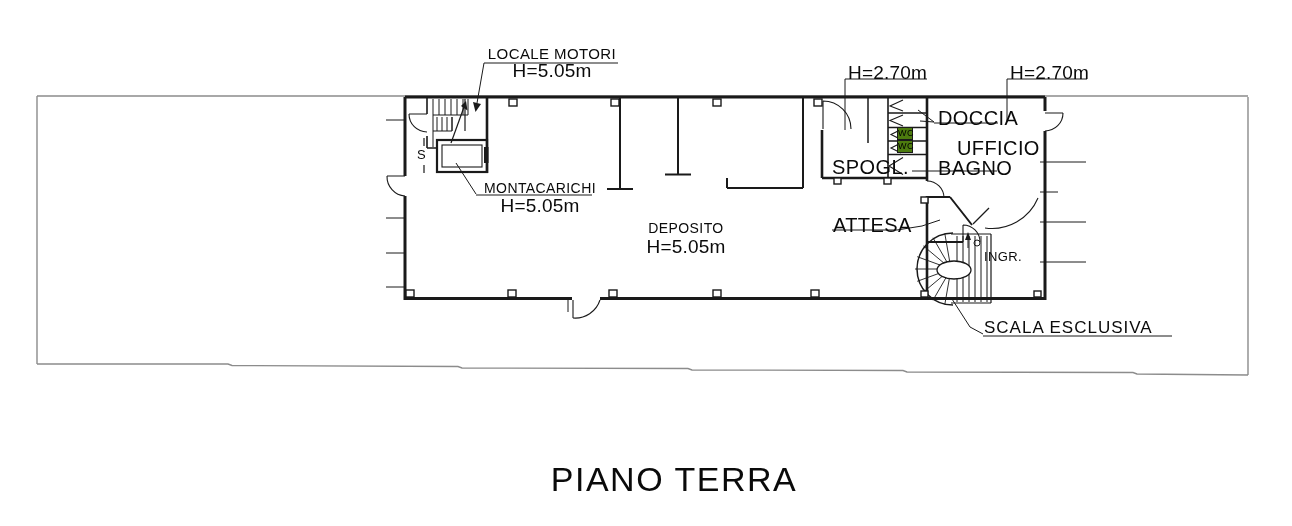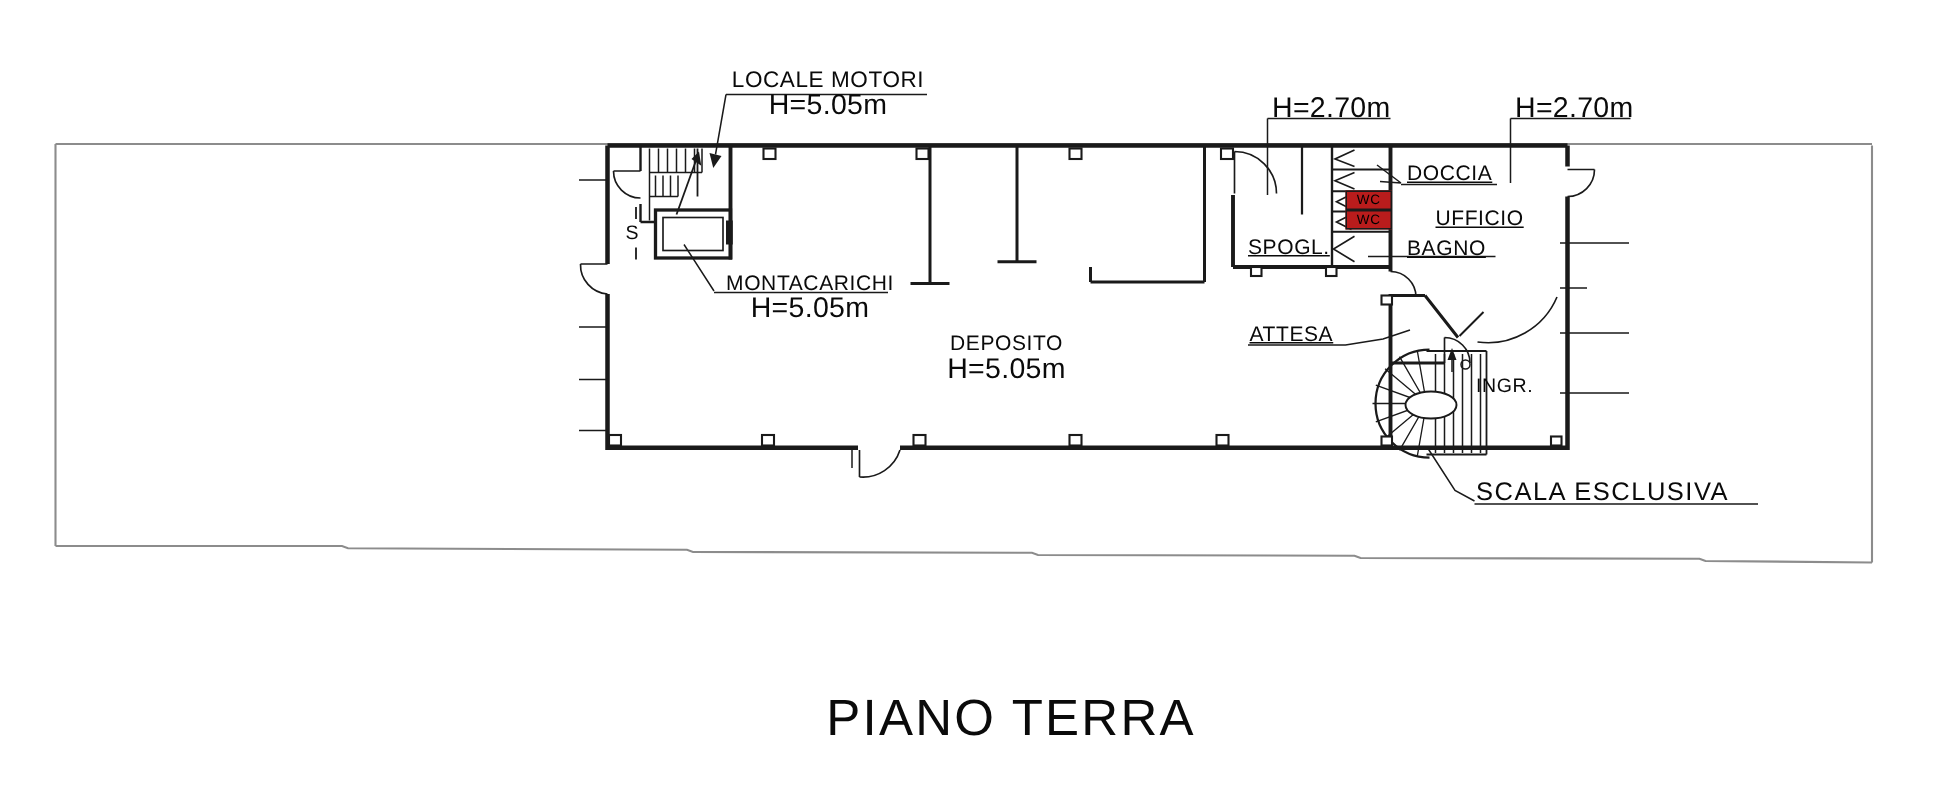--- a/index.html
+++ b/index.html
@@ -1,25 +1,25 @@
 <!DOCTYPE html>
 <html><head>
 <meta charset="utf-8">
 <style>
   html,body{margin:0;padding:0;background:#ffffff;}
   #stage{position:relative;width:1292px;height:526px;background:#ffffff;overflow:hidden;
          font-family:"Liberation Sans",sans-serif;color:#000;}
   #linework{position:absolute;left:0;top:0;}
   .lbl{position:absolute;white-space:nowrap;color:#0a0a0a;letter-spacing:0.4px;}
   .lbl-center{text-align:center;}
-  .room{font-size:14px;text-decoration:underline;}
+  .room{font-size:20px;}
   .hnote{font-size:19px;letter-spacing:0.2px;}
-  .wcbox{position:absolute;width:31px;height:13px;border:1px solid #1a1a1a;
+  .wcbox{position:absolute;width:16px;height:13px;border:1px solid #1a1a1a;
          font-size:9px;line-height:11px;text-align:center;letter-spacing:0.5px;
-         background:#b91c1c;box-sizing:border-box;}
+         background:#4d7c0f;box-sizing:border-box;}
   .title{font-size:34px;letter-spacing:1.5px;}
   .stack{line-height:17px;}
 </style>
 </head>
 <body>
 
 <div id="stage">
 
   <svg id="linework" width="1292" height="526" viewBox="0 0 1292 526">
 
@@ -147,21 +147,21 @@
     <div style="font-size:15px;">LOCALE MOTORI</div>
     <div class="hnote">H=5.05m</div>
   </div>
 
   <div class="lbl lbl-center" style="left:478px;top:180px;width:124px;line-height:16px;">
     <div style="font-size:14px;">MONTACARICHI</div>
     <div class="hnote" style="margin-top:2px;">H=5.05m</div>
   </div>
 
 
-  <div class="lbl lbl-center" style="left:603px;top:220px;width:136px;line-height:17px;">
+  <div class="lbl lbl-center" style="left:618px;top:220px;width:136px;line-height:17px;">
     <div style="font-size:14px;">DEPOSITO</div>
     <div class="hnote" style="margin-top:1px;">H=5.05m</div>
   </div>
 
   <div class="lbl room" style="left:832px;top:156px;">SPOGL.</div>
 
   <div class="lbl hnote" style="left:848px;top:62px;">H=2.70m</div>
 
   <div class="lbl hnote" style="left:1010px;top:62px;">H=2.70m</div>
 

